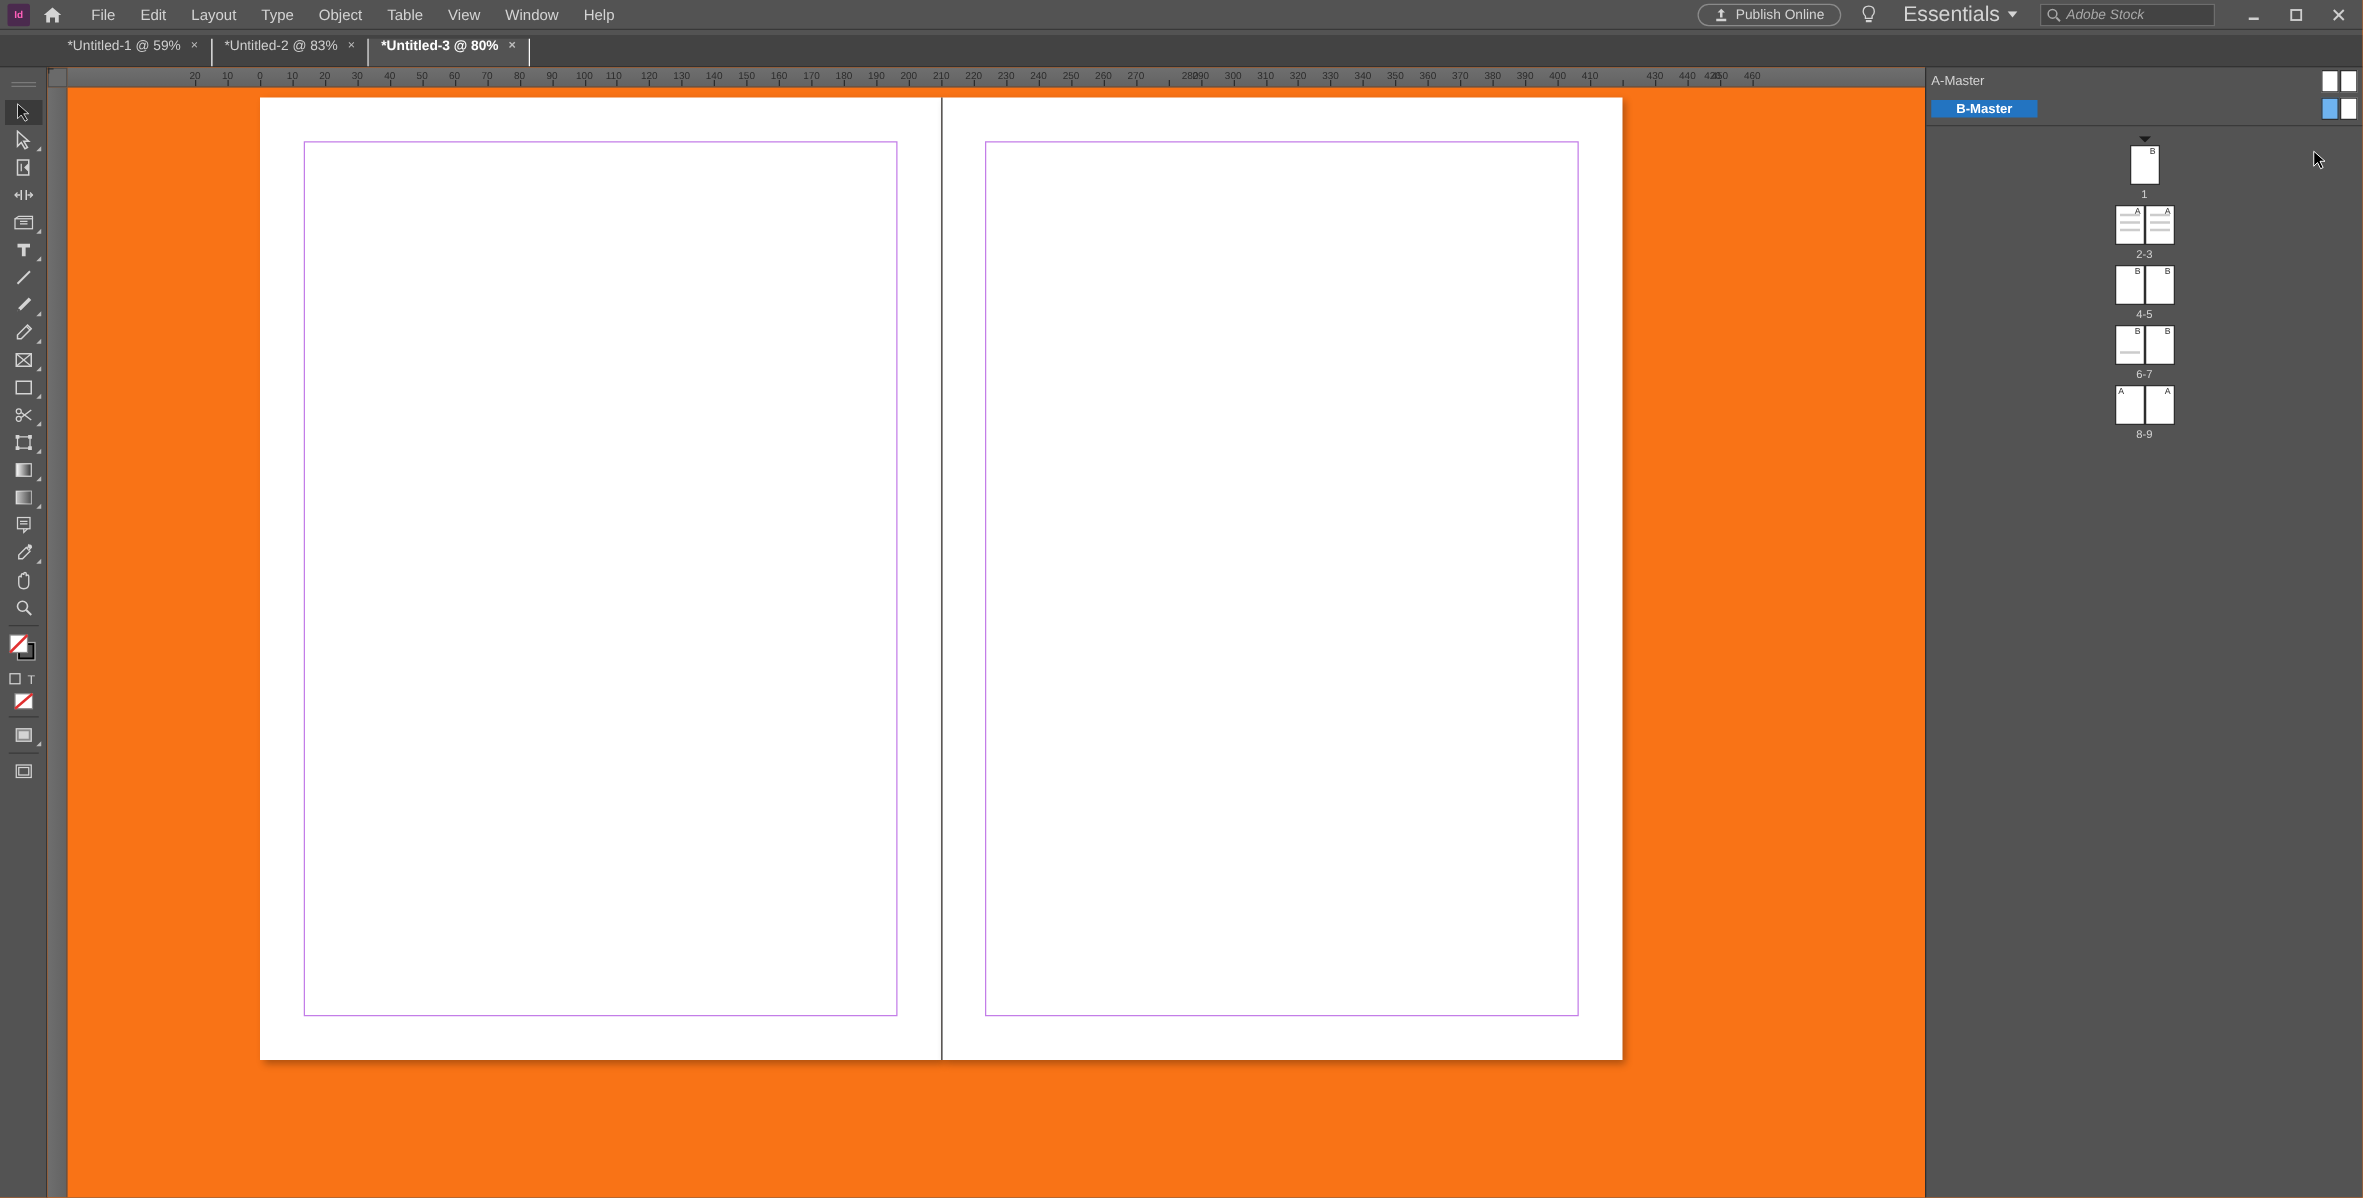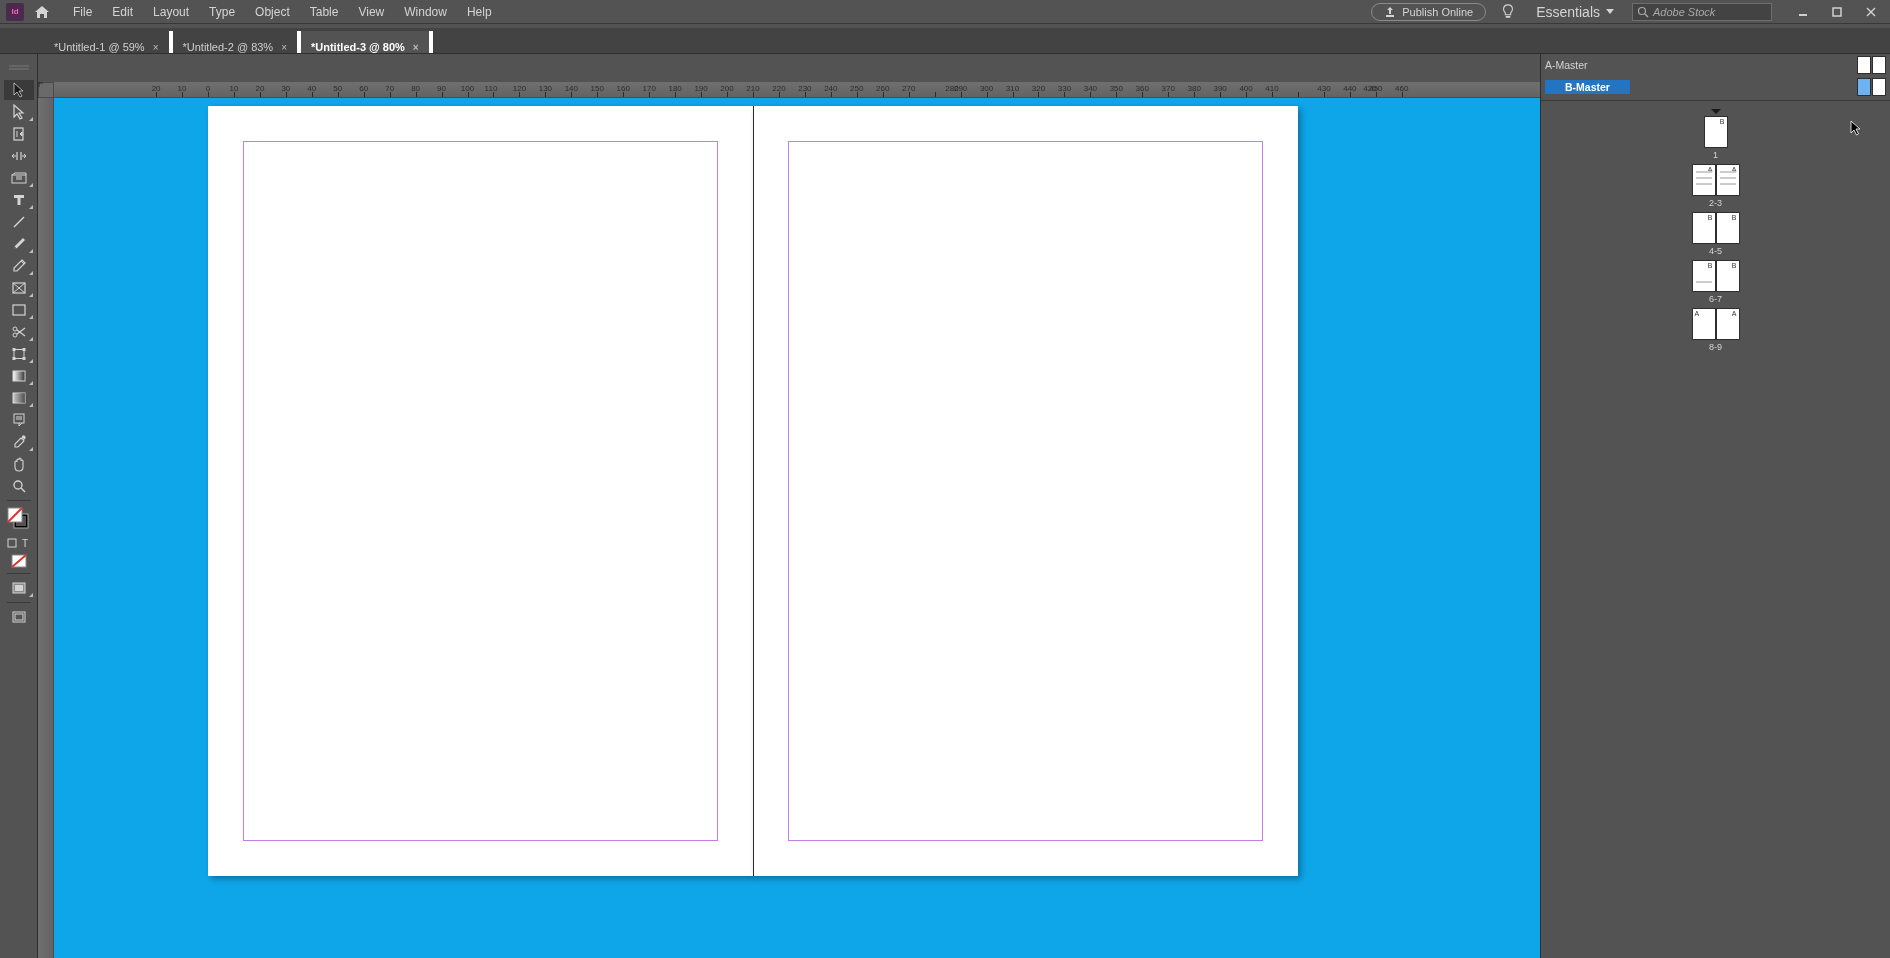--- a/index.html
+++ b/index.html
@@ -6,40 +6,40 @@
 body { font-family: "Segoe UI", Tahoma, sans-serif; font-size: 11px; background: #535353; color: #d4d4d4; width: 1890px; height: 958px; overflow: hidden; position: relative; }
 
 
 .menubar { height: 24px; background: #535353; display: flex; align-items: center; padding: 0 2px; border-bottom: 1px solid #383838; }
 .app-logo { width: 18px; height: 18px; background: #4b2a4e; border-radius: 2px; display: flex; align-items: center; justify-content: center; font-size: 8px; font-weight: bold; color: #ff5fba; margin: 0 3px 0 4px; }
 .home-icon { width: 22px; height: 22px; display: flex; align-items: center; justify-content: center; margin: 0 10px 0 4px; cursor: pointer; }
 .menubar-item { padding: 0 10px; line-height: 24px; color: #d4d4d4; cursor: pointer; font-size: 12px; }
 .menubar-spacer { flex: 1; }
 .publish-btn { border: 1px solid #8a8a8a; border-radius: 12px; padding: 2px 12px; display: flex; align-items: center; gap: 6px; margin-right: 12px; cursor: pointer; font-size: 11px; }
 .lightbulb { width: 20px; height: 20px; display: flex; align-items: center; justify-content: center; margin-right: 18px; cursor: pointer; }
-.workspace-sel { display: flex; align-items: center; gap: 6px; margin-right: 18px; cursor: pointer; font-size: 14px; }
+.workspace-sel { display: flex; align-items: center; gap: 6px; margin-right: 18px; cursor: pointer; font-size: 17px; }
 .stock-search { width: 140px; height: 18px; background: #434343; border: 1px solid #6d6d6d; display: flex; align-items: center; padding: 0 4px; gap: 4px; color: #a8a8a8; font-style: italic; font-size: 11px; margin-right: 14px; }
 .window-btns { display: flex; gap: 0; }
 .window-btn { width: 34px; height: 24px; display: flex; align-items: center; justify-content: center; color: #cfcfcf; cursor: pointer; }
 
 
 .tabbar { height: 26px; background: #434343; display: flex; align-items: flex-end; padding-left: 44px; border-bottom: 1px solid #2e2e2e; margin-top: 4px; }
-.doc-tab { height: 22px; padding: 0 10px; display: flex; align-items: flex-end; gap: 8px; color: #cfcfcf; font-size: 11px; cursor: pointer; border-right: 4px solid #ffffff; }
+.doc-tab { height: 22px; padding: 0 10px; display: flex; align-items: flex-start; gap: 8px; color: #cfcfcf; font-size: 11px; cursor: pointer; border-right: 1px solid #ffffff; }
 .doc-tab.active { background: #535353; color: #fff; font-weight: bold; }
 .doc-tab .close-x { font-size: 10px; color: #bdbdbd; }
 
 
 .toolbar-left { position: absolute; left: 0; top: 54px; width: 38px; bottom: 0; background: #535353; border-right: 1px solid #2e2e2e; display: flex; flex-direction: column; align-items: center; padding-top: 4px; gap: 2px; }
 .tool-btn { width: 30px; height: 20px; display: flex; align-items: center; justify-content: center; cursor: pointer; position: relative; }
 .tool-btn.active { background: #3a3a3a; }
 .tool-sep { width: 24px; height: 1px; background: #3a3a3a; margin: 2px 0; }
 .tool-tri { position: absolute; right: 1px; bottom: 1px; width: 0; height: 0; border-style: solid; border-width: 0 0 4px 4px; border-color: transparent transparent #bdbdbd transparent; }
 
 
-.canvas-wrap { position: absolute; left: 38px; top: 54px; right: 350px; bottom: 0; background: #0ea5e9; overflow: hidden; margin-top: 28px; }
+.canvas-wrap { position: absolute; left: 38px; top: 54px; right: 350px; bottom: 0; background: #f97316; overflow: hidden; }
 .ruler-corner { position: absolute; left: 0; top: 0; width: 16px; height: 16px; background: #6a6a6a; border: 1px solid #4a4a4a; z-index: 3; display:flex; align-items:center; justify-content:center;}
 .ruler-h { position: absolute; left: 16px; right: 0; top: 0; height: 16px; background: linear-gradient(#6f6f6f,#636363); border-bottom: 1px solid #4a4a4a; z-index: 2; overflow: hidden; }
 .ruler-v { position: absolute; left: 0; top: 16px; bottom: 0; width: 16px; background: linear-gradient(90deg,#6f6f6f,#636363); border-right: 1px solid #4a4a4a; z-index: 2; }
 .ruler-tick { position: absolute; top: 2px; font-size: 8px; color: #2b2b2b; transform: translateX(-50%); }
 .ruler-line { position: absolute; bottom: 0; width: 1px; height: 5px; background: #2b2b2b; }
 
 .spread { position: absolute; top: 24px; left: 170px; width: 1090px; height: 770px; display: flex; }
 .page { width: 545px; height: 770px; background: #fff; box-shadow: 3px 3px 6px rgba(0,0,0,0.3); position: relative; }
 .page + .page { margin-left: 0; }
 .spine { position: absolute; left: 545px; top: 0; width: 1px; height: 100%; background: #2b2b2b; z-index: 1; }

